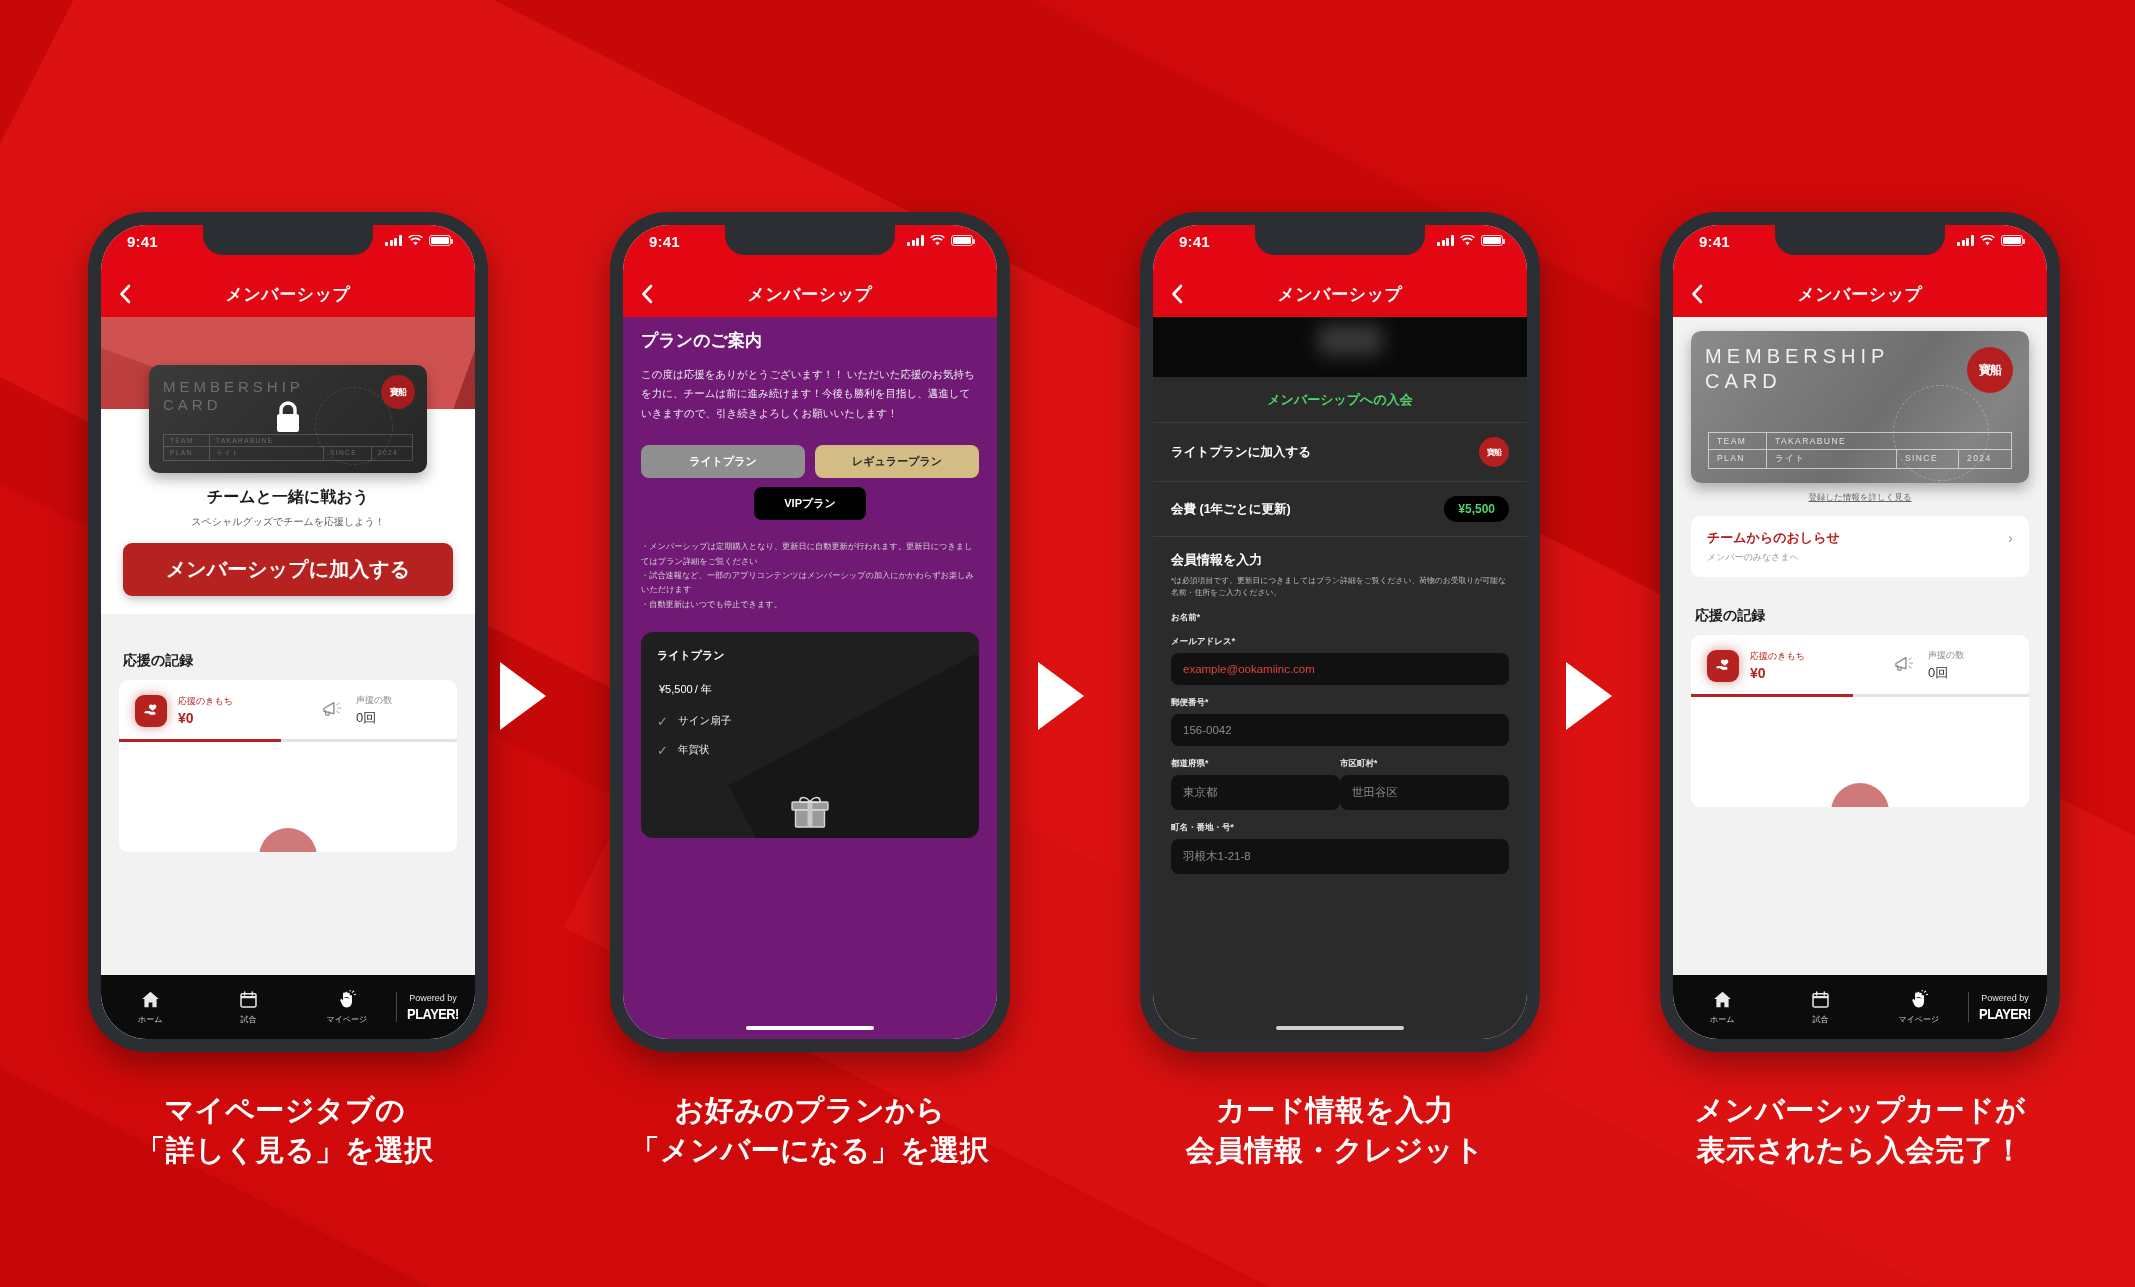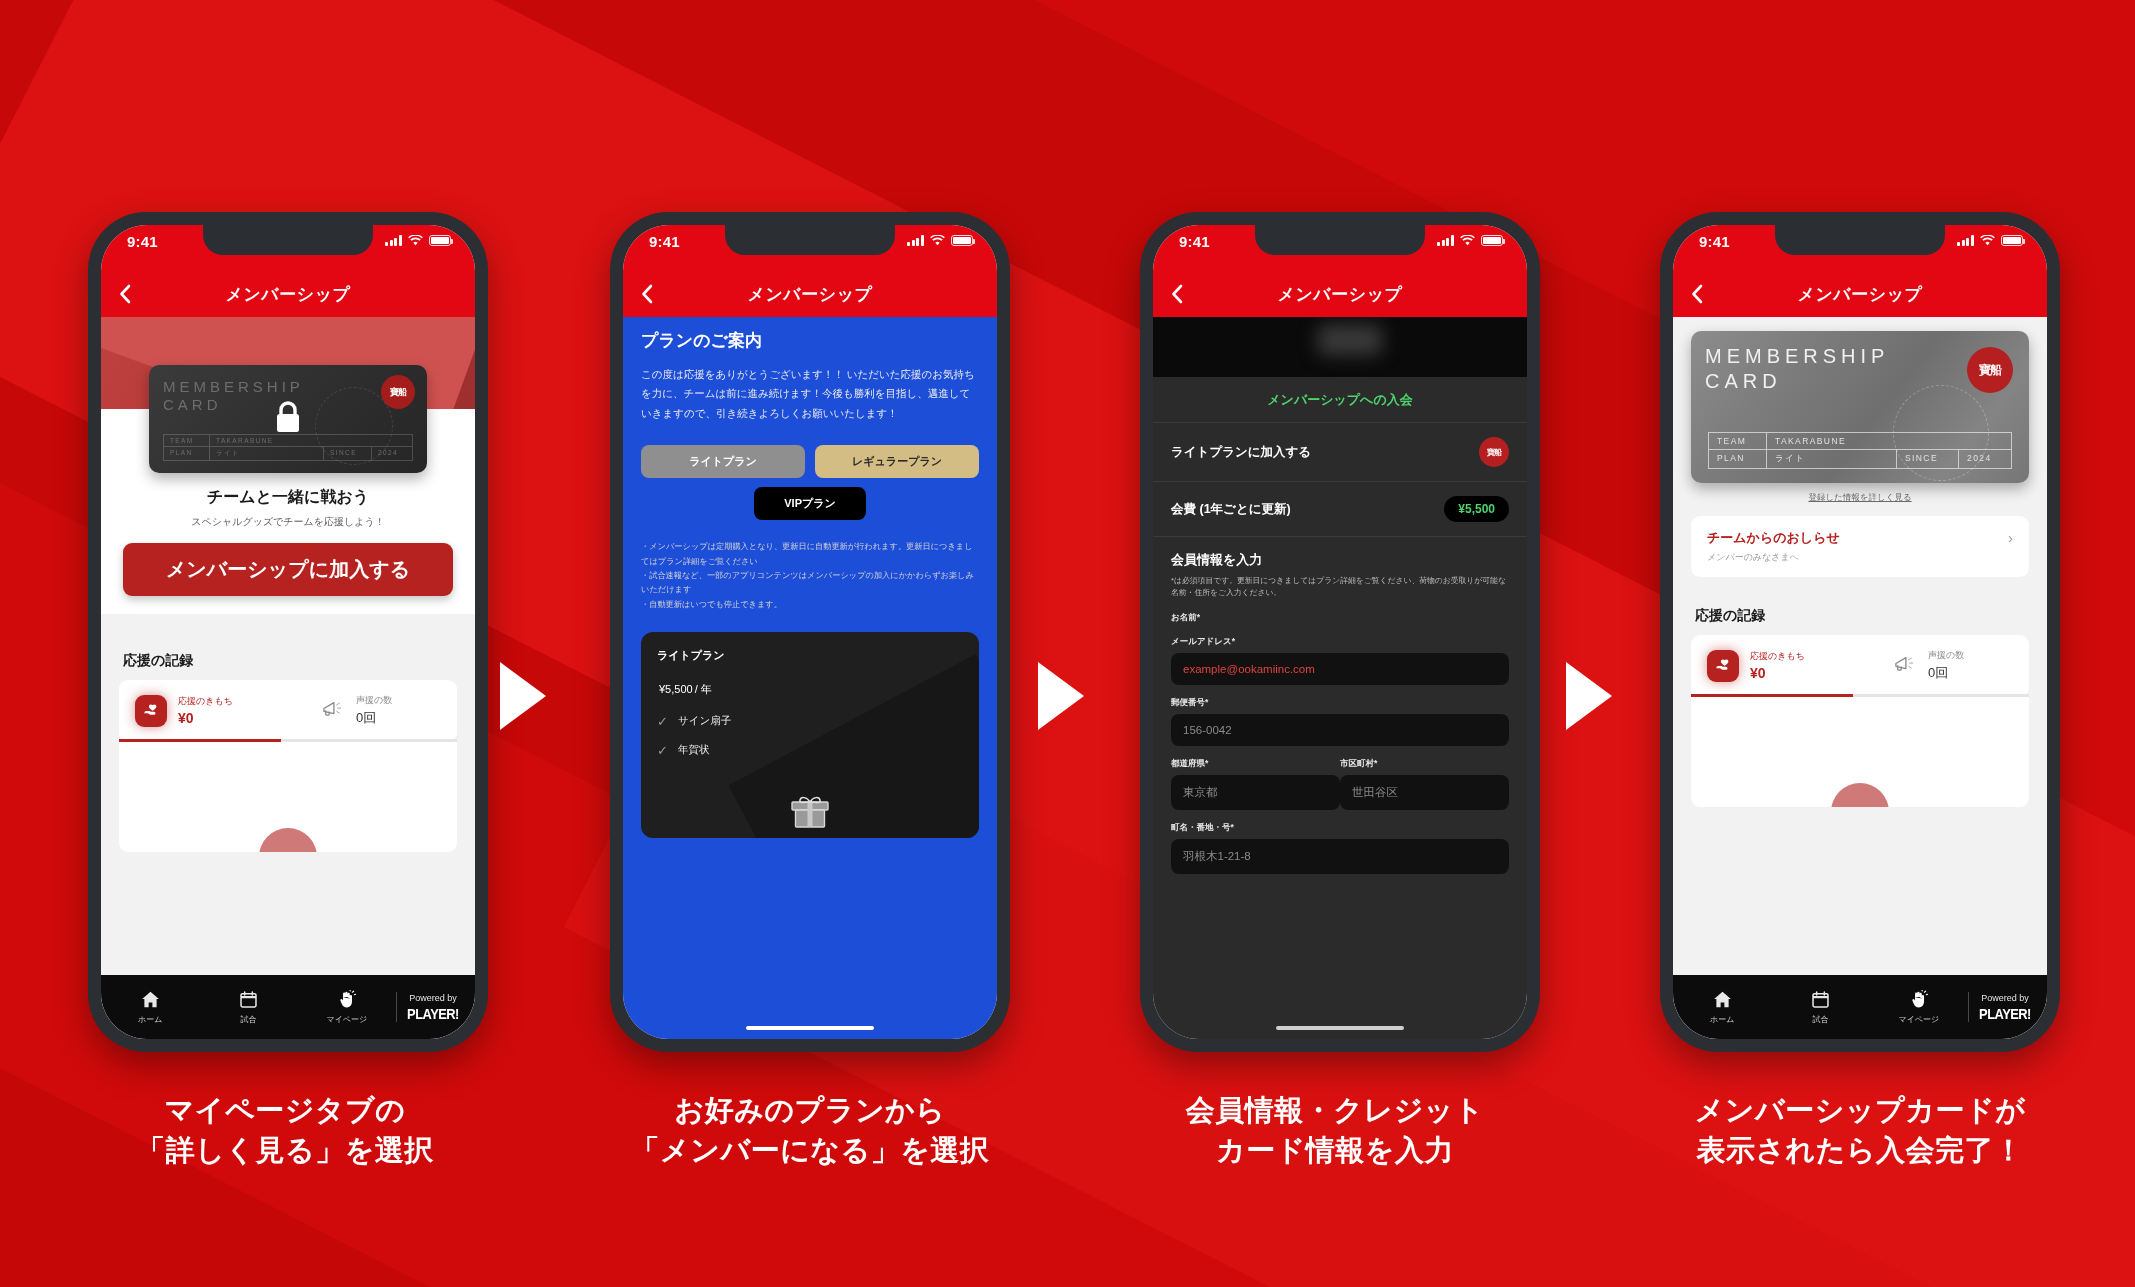--- a/index.html
+++ b/index.html
@@ -175,21 +175,21 @@
   }
   .tab { flex:1; text-align:center; cursor:pointer; }
   .tab-ico { height:20px; display:flex; align-items:center; justify-content:center; }
   .tab-lbl { font-size:8px; margin-top:4px; color:#cfcfcf; }
   .tab-div{ width:1px; height:30px; background:#4a4a4a; }
   .powered { width:78px; text-align:center; padding-right:6px;}
   .pw-t{ font-size:9px; color:#e6e6e6;}
   .pw-b{ font-size:15px; font-weight:700; letter-spacing:-.6px; margin-top:2px; color:#fff; font-family:"Liberation Sans Narrow","Liberation Sans",sans-serif; transform:scaleX(.86); }
 
   
-  .body-dark { background:#1d4ed8; height:calc(100% - 92px); position:relative; overflow:hidden; padding:0 18px; color:#fff;}
+  .body-dark { background:#701a75; height:calc(100% - 92px); position:relative; overflow:hidden; padding:0 18px; color:#fff;}
   .d-h { font-size:17px; font-weight:700; padding-top:12px; }
   .d-p { font-size:10.5px; line-height:1.85; color:#ededed; margin-top:13px; }
   .plan-btns{ display:flex; gap:10px; margin-top:22px; }
   .pbtn{ flex:1; text-align:center; border-radius:8px; padding:9px 0; font-size:11px; font-weight:700; cursor:pointer;}
   .pbtn.gray{ background:#8f8f8f; color:#fff;}
   .pbtn.gold{ background:#d3bd85; color:#2b2b2b;}
   .pbtn.vip{ background:#000; color:#fff; width:112px; margin:9px auto 0; }
   .d-notes{ font-size:8.2px; line-height:1.75; color:#d4d4d4; margin-top:20px;}
   .plan-card{ background:#1f1f1f; border-radius:12px; margin-top:20px; padding:16px 16px 0; position:relative; overflow:hidden; height:206px;}
   .plan-card::after{content:"";position:absolute;right:-60px;bottom:-70px;width:280px;height:200px;background:#171717;transform:rotate(-28deg);}
@@ -679,21 +679,21 @@
 
   <div class="caption" style="left:45px; top:1090px;">
     <div>マイページタブの</div>
     <div>「詳しく見る」を選択</div>
   </div>
   <div class="caption" style="left:570px; top:1090px;">
     <div>お好みのプランから</div>
     <div>「メンバーになる」を選択</div>
   </div>
   <div class="caption" style="left:1095px; top:1090px;">
+    <div>カード情報を入力</div>
     <div>会員情報・クレジット</div>
-    <div>カード情報を入力</div>
   </div>
   <div class="caption" style="left:1620px; top:1090px;">
     <div>メンバーシップカードが</div>
     <div>表示されたら入会完了！</div>
   </div>
 
 </div>
 
 </body></html>

